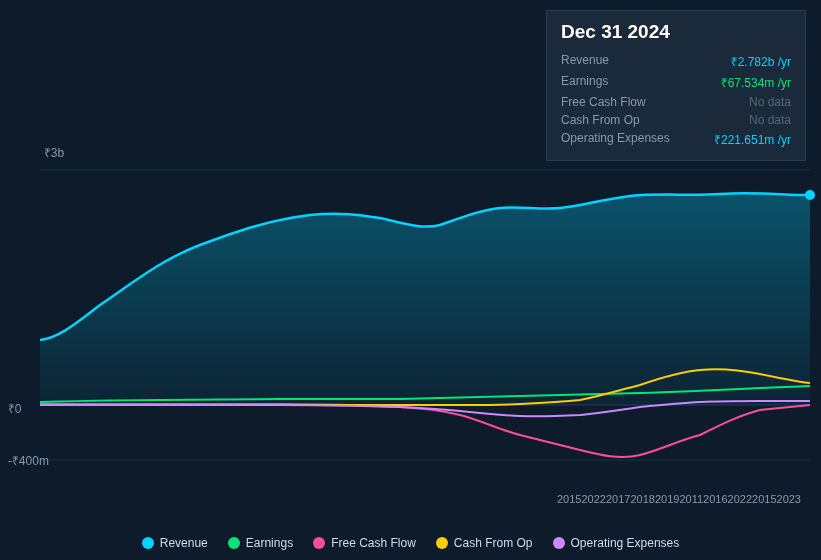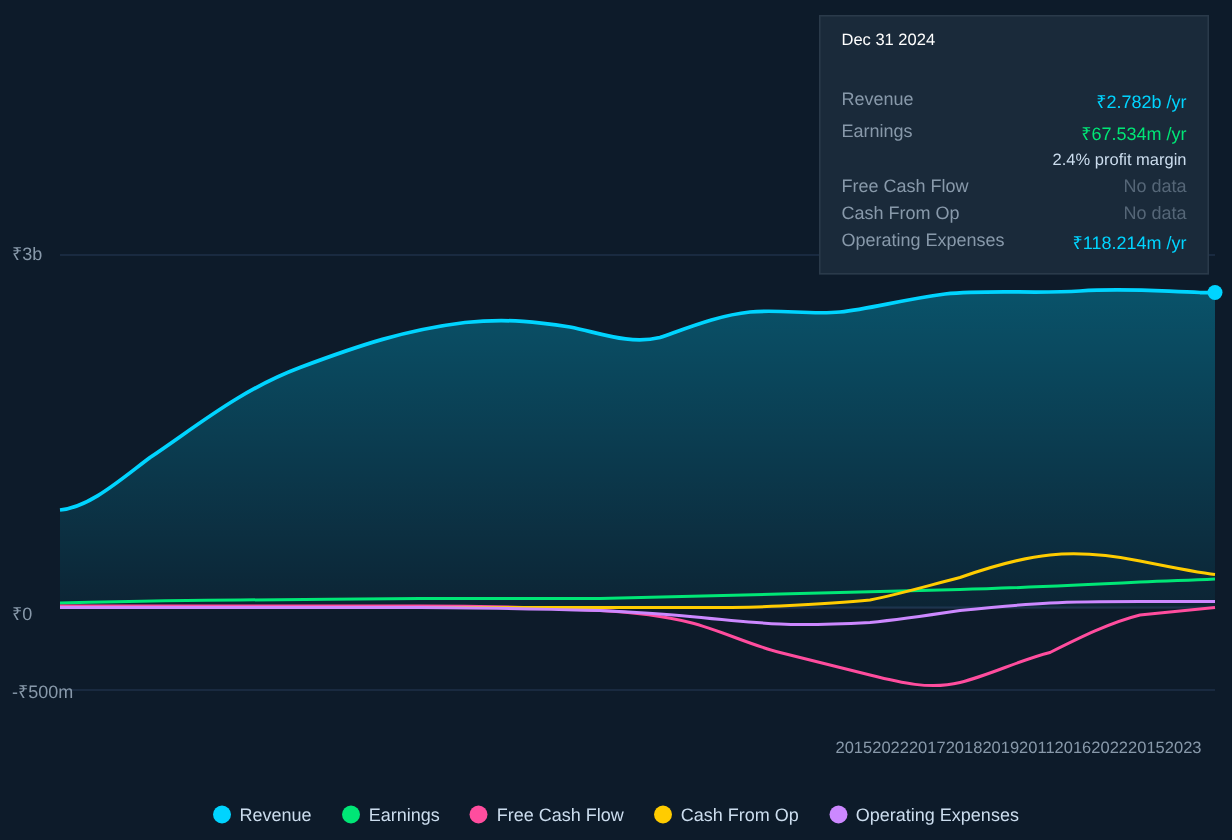--- a/index.html
+++ b/index.html
@@ -25,23 +25,23 @@
       right: 15px;
       background: #1a2a3a;
       border: 1px solid #2a3a4a;
       padding: 10px 14px;
       min-width: 260px;
       z-index: 10;
     }
 
     #tooltip .tooltip-date {
       color: #ffffff;
-      font-size: 11px;
-      font-weight: normal;
-      margin-bottom: 24px;
+      font-size: 19px;
+      font-weight: bold;
+      margin-bottom: 8px;
     }
 
     #tooltip table {
       width: 100%;
       border-collapse: collapse;
     }
 
     #tooltip table tr td {
       font-size: 12px;
       padding: 2px 0;
@@ -179,23 +179,23 @@
 
     <path d="M 40,405 C 80,405 120,405 160,405 C 200,405 240,405 280,405
              C 320,405 360,406 400,407 C 420,408 440,409 460,411
              C 480,413 500,415 520,416 C 540,417 560,416 580,415
              C 600,413 620,410 640,407 C 660,405 680,403 700,402
              C 720,401 740,401 760,401 C 780,401 800,401 810,401" fill="none" stroke="#cc88ff" stroke-width="2"></path>
 
     <circle cx="810" cy="195" r="5" fill="#00d4ff"></circle>
   </svg>
 
-  <div class="y-label" style="top: 160px;">₹3b</div>
+  <div class="y-label" style="top: 144px; margin-left: 36px;">₹3b</div>
   <div class="y-label" style="top: 400px;">₹0</div>
-  <div class="y-label" style="top: 452px;">-₹500m</div>
+  <div class="y-label" style="top: 452px;">-₹400m</div>
 
   <div class="x-labels">
     <span class="x-label">2015</span>
     <span class="x-label">2022</span>
     <span class="x-label">2017</span>
     <span class="x-label">2018</span>
     <span class="x-label">2019</span>
     <span class="x-label">2011</span>
     <span class="x-label">2016</span>
     <span class="x-label">2022</span>
@@ -209,34 +209,30 @@
       <tbody>
           <tr>
         <td>Revenue</td>
         <td class="val-cyan">₹2.782b /yr</td>
       </tr>
       <tr>
         <td>Earnings</td>
         <td class="val-green">₹67.534m /yr</td>
       </tr>
       <tr>
-        <td></td>
-        <td style="color:#ccddee; text-align:right; font-size:11px;">2.4% profit margin</td>
-      </tr>
-      <tr>
         <td>Free Cash Flow</td>
         <td class="val-gray">No data</td>
       </tr>
       <tr>
         <td>Cash From Op</td>
         <td class="val-gray">No data</td>
       </tr>
       <tr>
         <td>Operating Expenses</td>
-        <td class="val-cyan">₹118.214m /yr</td>
+        <td class="val-cyan">₹221.651m /yr</td>
       </tr>
     </tbody>
       </table>
   </div>
 
   <div id="legend">
     <div class="legend-item">
       <div class="legend-dot" style="background:#00d4ff;"></div>
       <span class="legend-label">Revenue</span>
     </div>

